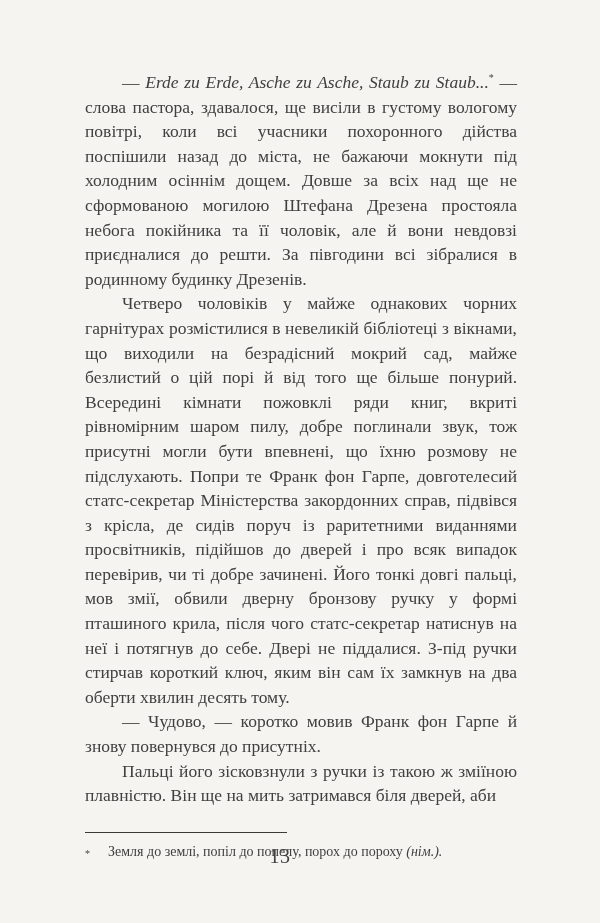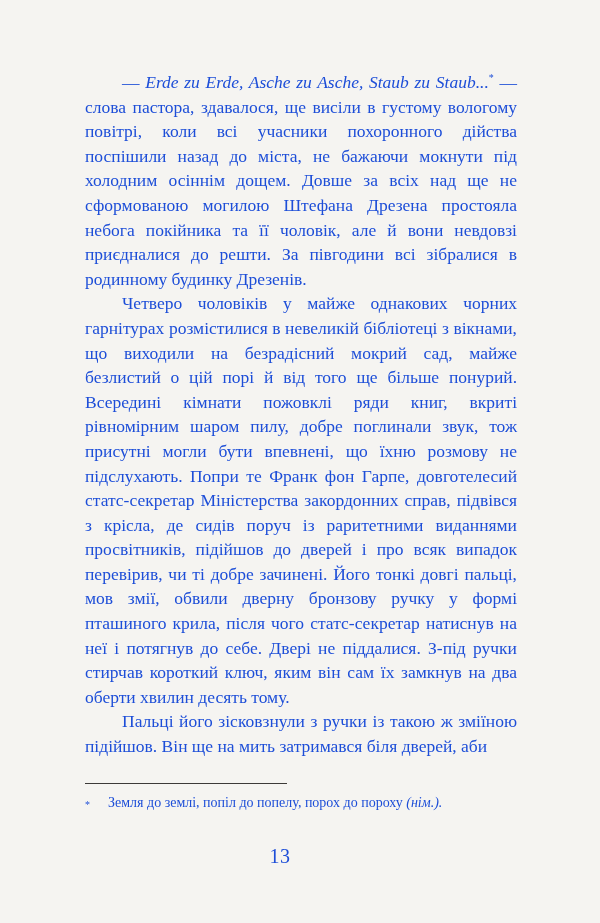--- a/index.html
+++ b/index.html
@@ -7,21 +7,21 @@
     padding: 0;
     background: #f5f4f1;
   }
   .page {
     position: relative;
     width: 560px;
     height: 923px;
     background: #f5f4f1;
     overflow: hidden;
     font-family: "Liberation Serif", "DejaVu Serif", serif;
-    color: #1d4ed8;
+    color: #404040;
   }
   .content {
     position: absolute;
     left: 85px;
     top: 70px;
     width: 432px;
     font-size: 17.5px;
     line-height: 24.6px;
     text-align: justify;
   }
@@ -80,22 +80,23 @@
 <body>
 
 <div class="page">
 
   <div class="content">
 
     <p><span>— </span><em class="italic-lead">Erde zu Erde, Asche zu Asche, Staub zu Staub...</em><sup class="fn-sup">*</sup><span> — слова пастора, здавалося, ще висіли в густому вологому повітрі, коли всі учасники похоронного дійства поспішили назад до міста, не бажаючи мокнути під холодним осіннім дощем. Довше за всіх над ще не сформованою могилою Штефана Дрезена простояла небога покійника та її чоловік, але й вони невдовзі приєдналися до решти. За півгодини всі зібралися в родинному будинку Дрезенів.</span></p>
 
     <p>Четверо чоловіків у майже однакових чорних гарнітурах розмістилися в невеликій бібліотеці з вікнами, що виходили на безрадісний мокрий сад, майже безлистий о цій порі й від того ще більше понурий. Всередині кімнати пожовклі ряди книг, вкриті рівномірним шаром пилу, добре поглинали звук, тож присутні могли бути впевнені, що їхню розмову не підслухають. Попри те Франк фон Гарпе, довготелесий статс-секретар Міністерства закордонних справ, підвівся з крісла, де сидів поруч із раритетними виданнями просвітників, підійшов до дверей і про всяк випадок перевірив, чи ті добре зачинені. Його тонкі довгі пальці, мов змії, обвили дверну бронзову ручку у формі пташиного крила, після чого статс-секретар натиснув на неї і потягнув до себе. Двері не піддалися. З-під ручки стирчав короткий ключ, яким він сам їх замкнув на два оберти хвилин десять тому.</p>
 
+    <p>— Чудово, — коротко мовив Франк фон Гарпе й знову повернувся до присутніх.</p>
 
-    <p>Пальці його зісковзнули з ручки із такою ж зміїною підійшов. Він ще на мить затримався біля дверей, аби</p>
+    <p>Пальці його зісковзнули з ручки із такою ж зміїною плавністю. Він ще на мить затримався біля дверей, аби</p>
 
     <div class="footnote-block">
       <hr class="footnote-divider">
       <div class="footnote">
         <span class="marker">*</span>
         <span class="note-text"><span>Земля до землі, попіл до попелу, порох до пороху </span><em>(нім.).</em></span>
       </div>
     </div>
 
   </div>

